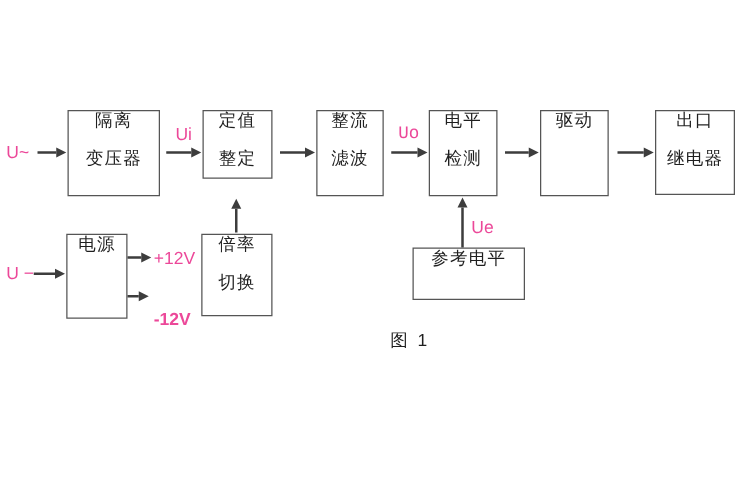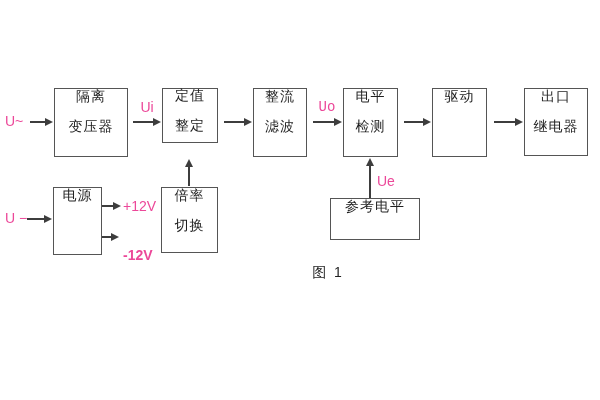--- a/index.html
+++ b/index.html
@@ -76,21 +76,21 @@
 </head>
 <body>
 
 <div class="stage">
 
   <div class="box" style="left:54px;top:88px;width:74px;height:69px;">
     <span>隔离</span>
     <span>变压器</span>
   </div>
 
-  <div class="box" style="left:162px;top:88px;width:56px;height:55px;font-family:Liberation Mono, monospace;">
+  <div class="box" style="left:162px;top:88px;width:56px;height:55px;">
     <span>定值</span>
     <span>整定</span>
   </div>
 
   <div class="box" style="left:253px;top:88px;width:54px;height:69px;">
     <span>整流</span>
     <span>滤波</span>
   </div>
 
   <div class="box" style="left:343px;top:88px;width:55px;height:69px;gap:16px;">

